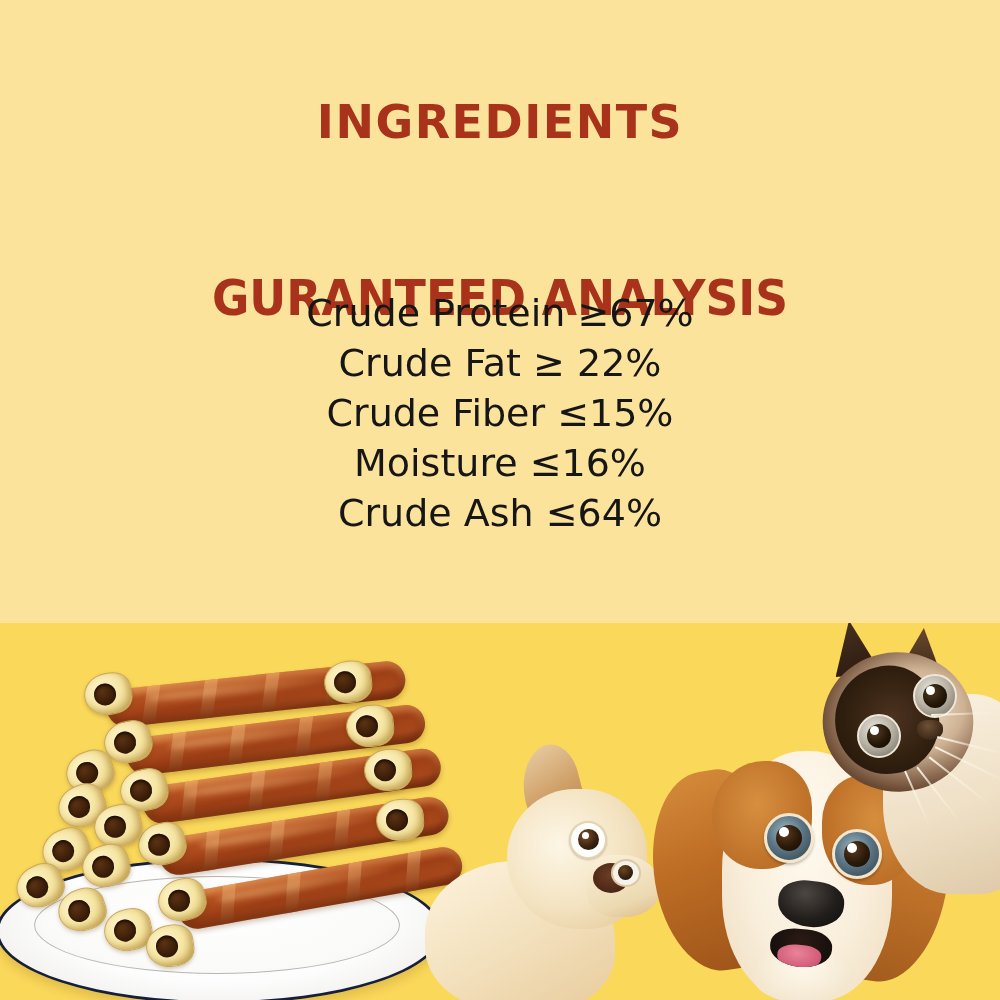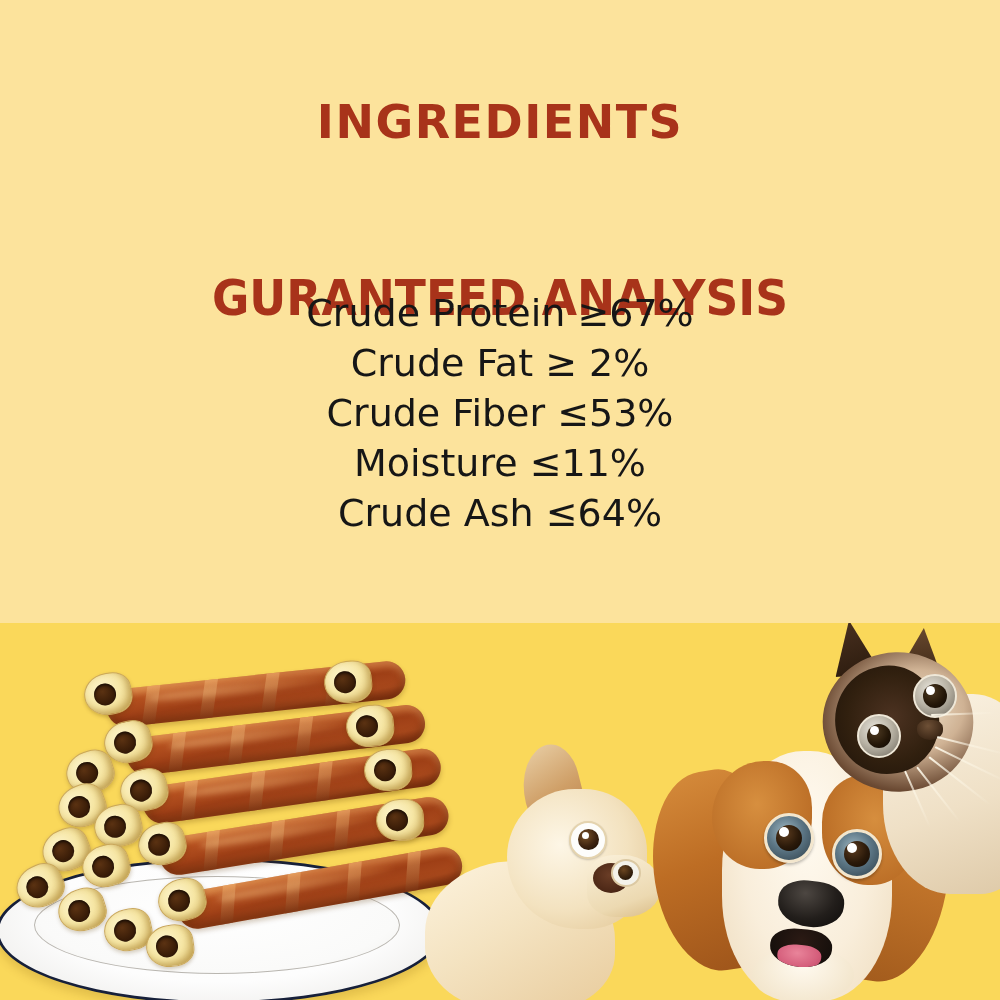--- a/index.html
+++ b/index.html
@@ -257,23 +257,23 @@
 
   <section id="info-panel">
 
     <h1 id="ingredients-heading" class="heading">INGREDIENTS</h1>
 
 
     <h2 id="analysis-heading" class="heading">GURANTEED ANALYSIS</h2>
 
     <ul id="analysis-list">
       <li>Crude Protein ≥67%</li>
-      <li>Crude Fat ≥ 2%</li>
-      <li>Crude Fiber ≤53%</li>
-      <li>Moisture ≤11%</li>
+      <li>Crude Fat ≥ 22%</li>
+      <li>Crude Fiber ≤15%</li>
+      <li>Moisture ≤16%</li>
       <li>Crude Ash ≤64%</li>
     </ul>
   </section>
 
   <section id="photo-band">
 
     <div id="treat-scene">
       <div id="plate"></div>
       <div id="plate-inner"></div>
 

